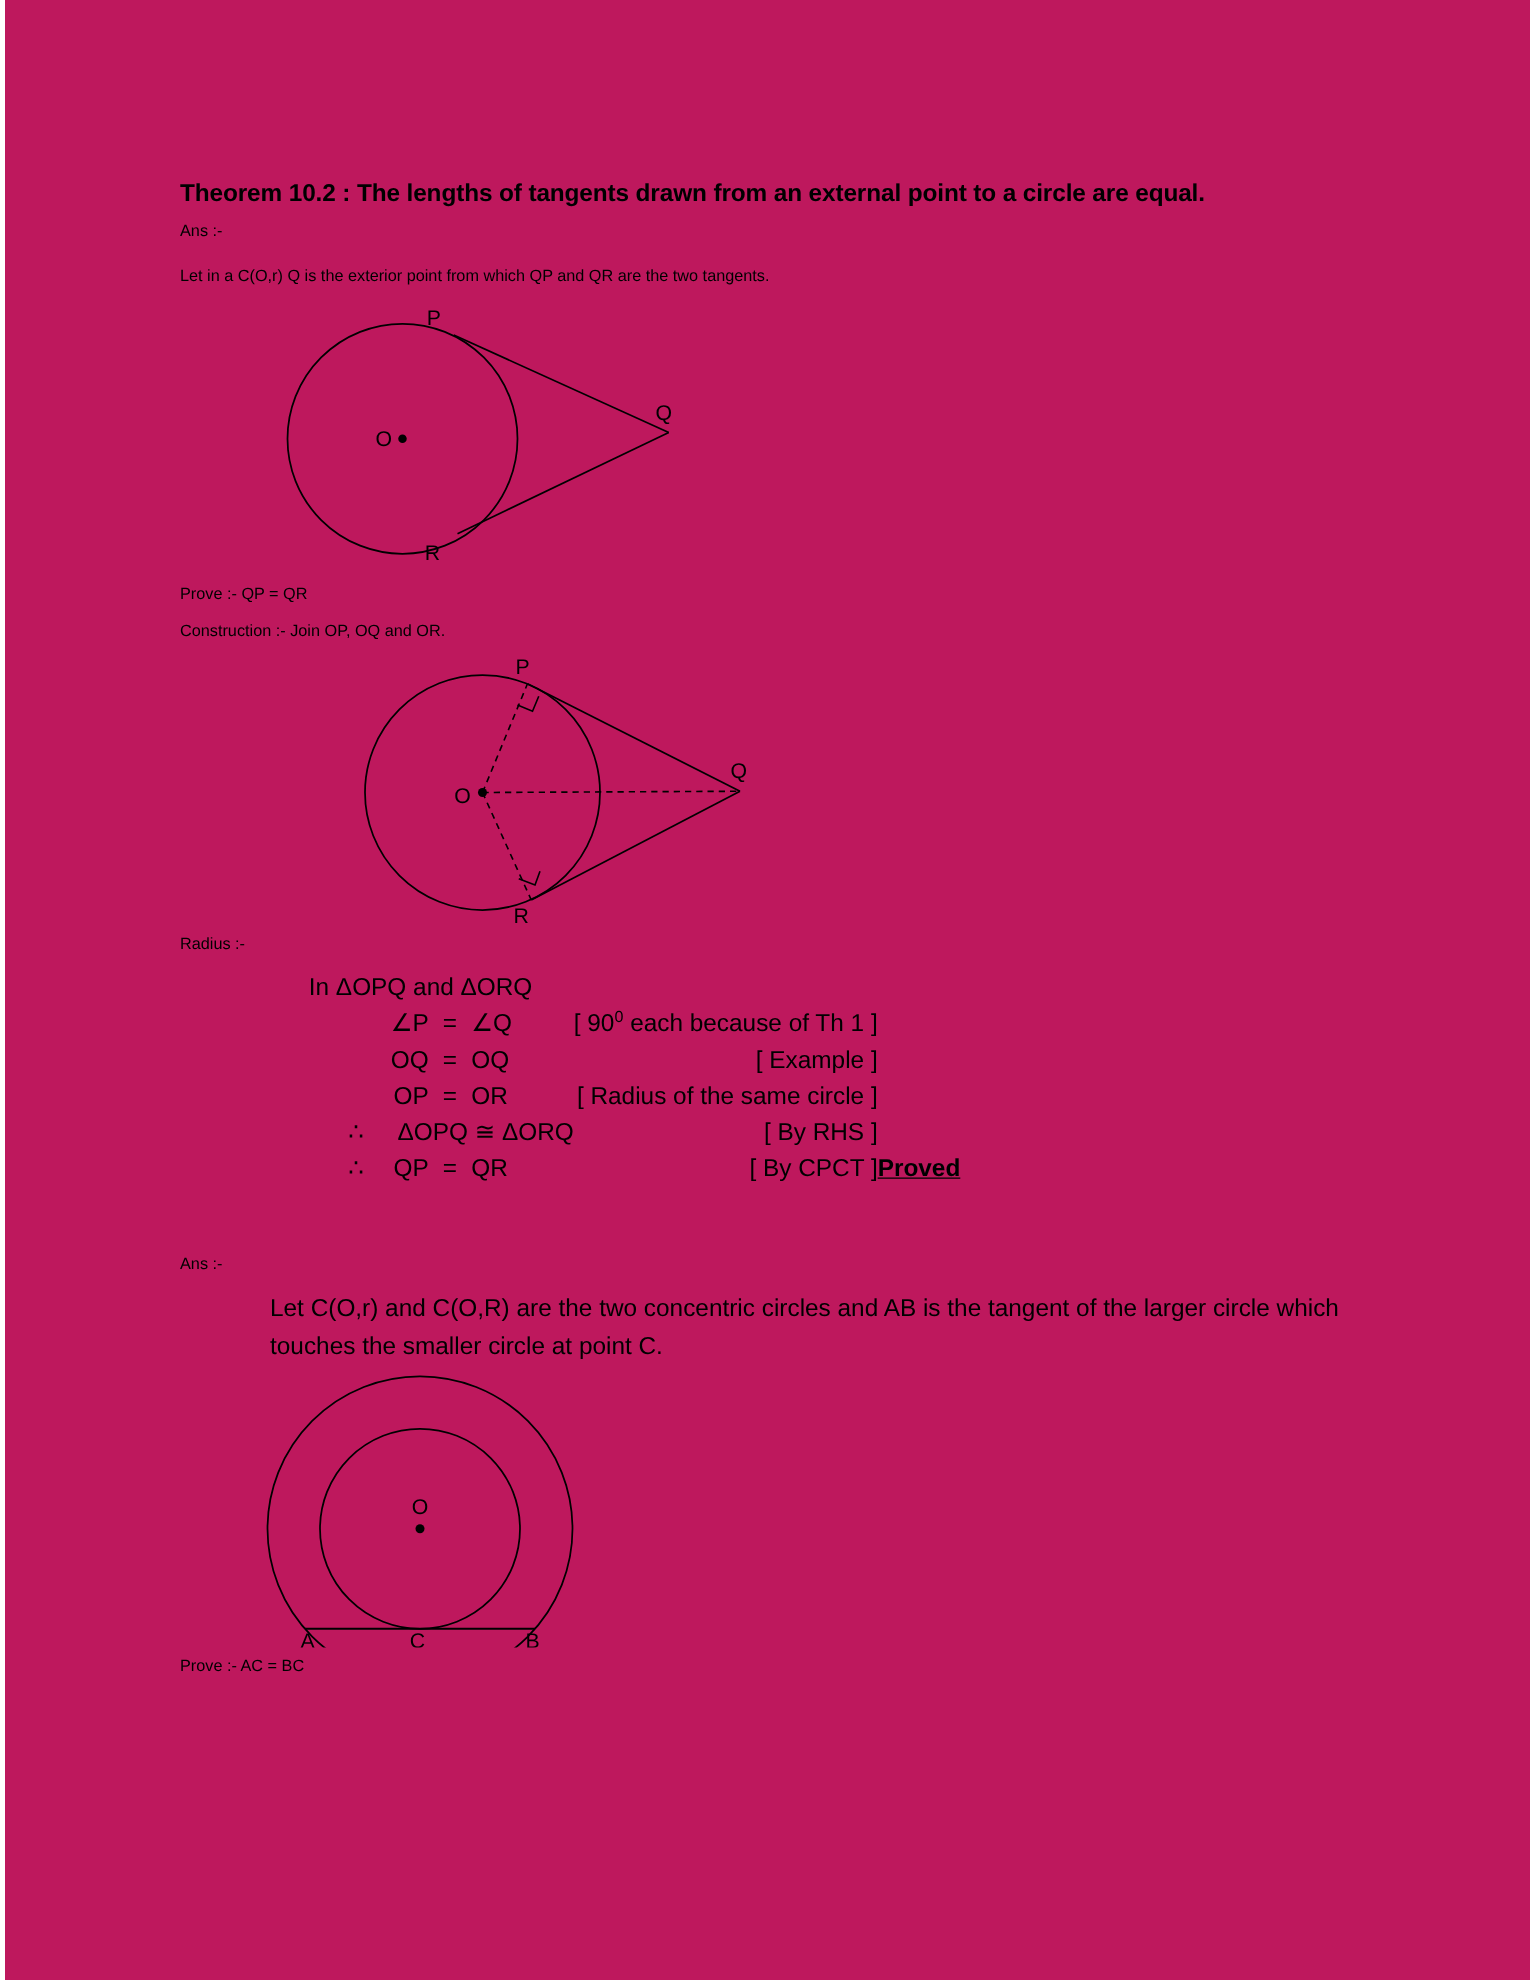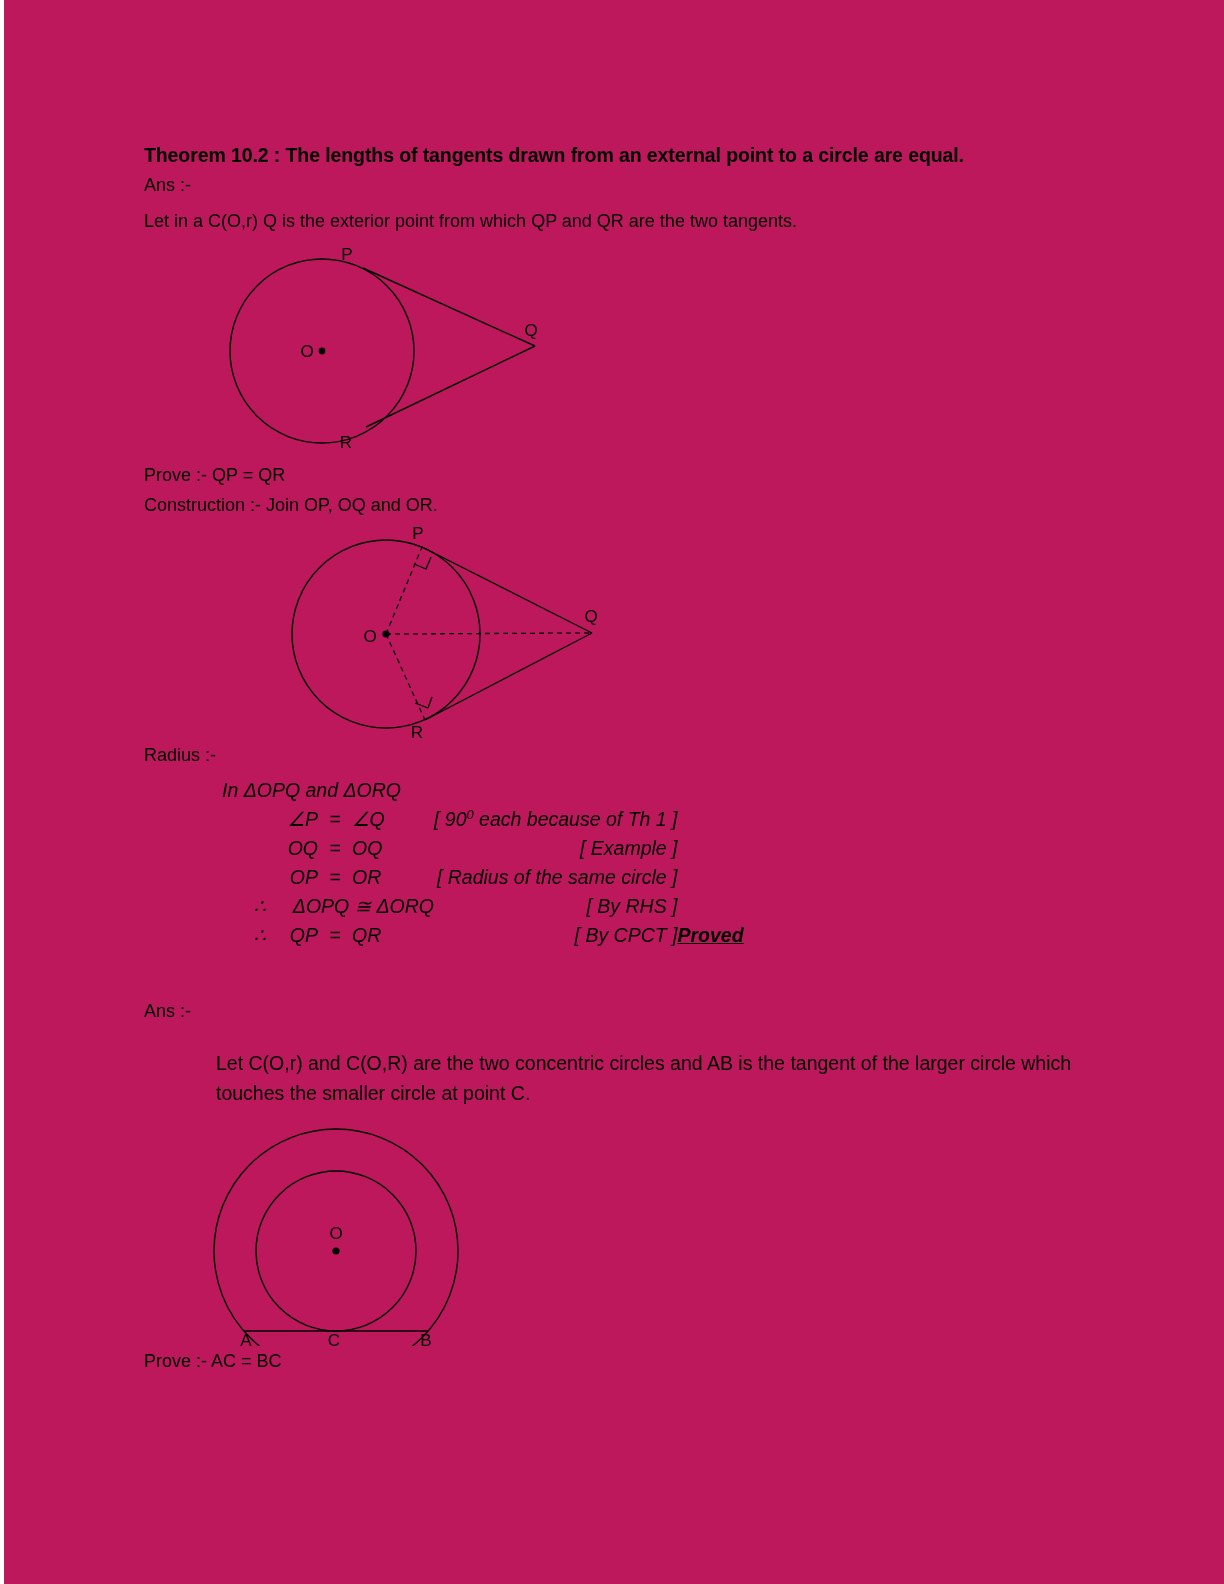--- a/index.html
+++ b/index.html
@@ -31,42 +31,41 @@
 
   
   .heading {
     font-size: 19.5px;
     font-weight: bold;
     line-height: 30px;
     letter-spacing: -0.1px;
     margin: 0;
   }
   .plain {
-    font-size: 18px;
+    font-size: 13px;
     line-height: 30px;
     margin: 0;
   }
   .indent {
   }
   .para {
     font-size: 19.5px;
     line-height: 30px;
-    margin: 16px;
+    margin: 0;
     margin-left: 72px;
     width: 860px;
   }
   .gap-sm { height: 6px; }
   .gap-lg { height: 46px; }
 
   
   .proof-block {
-    margin-left: 70px;
+    margin-left: 95px;
     font-size: 19.5px;
     line-height: 29px;
-    font-style: italic;
   }
   .proof-intro {
     margin-left: 8px;
     font-size: 19.5px;
     line-height: 29px;
     white-space: nowrap;
   }
   table.proof {
     border-collapse: collapse;
     font-size: 19.5px;

